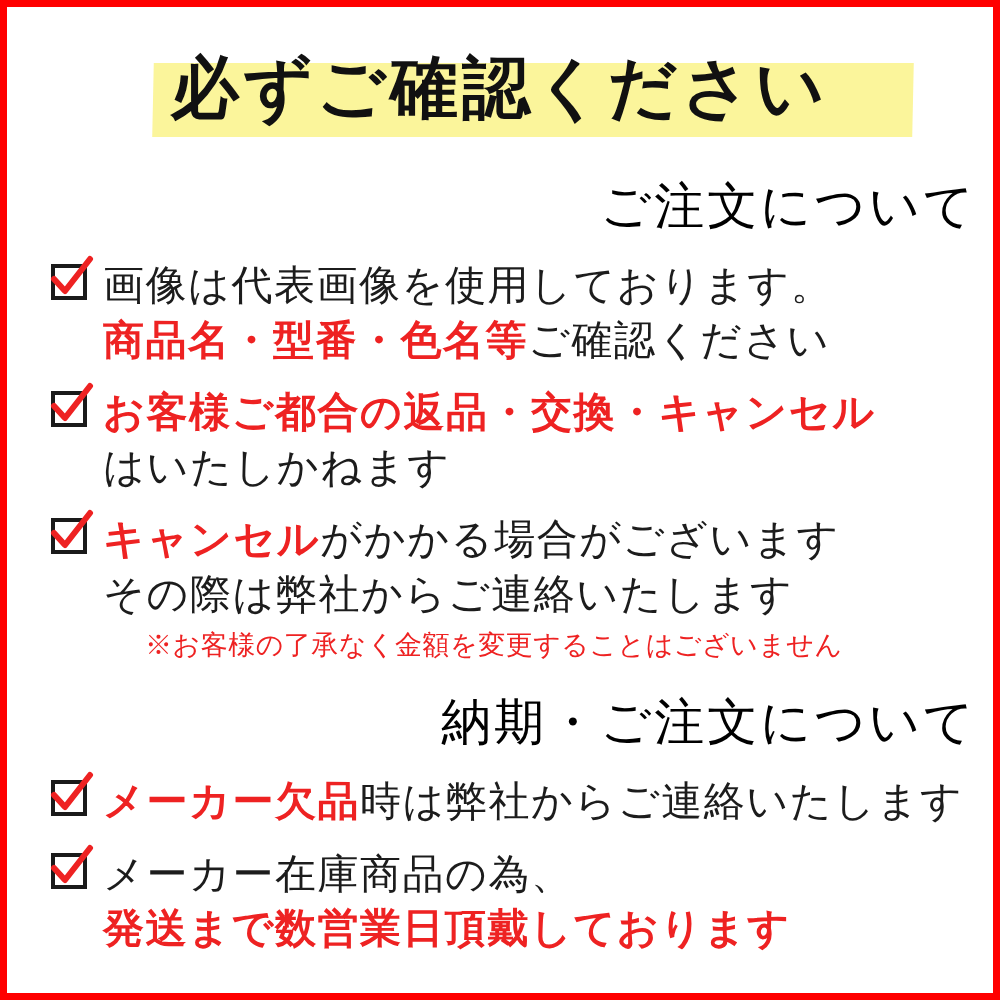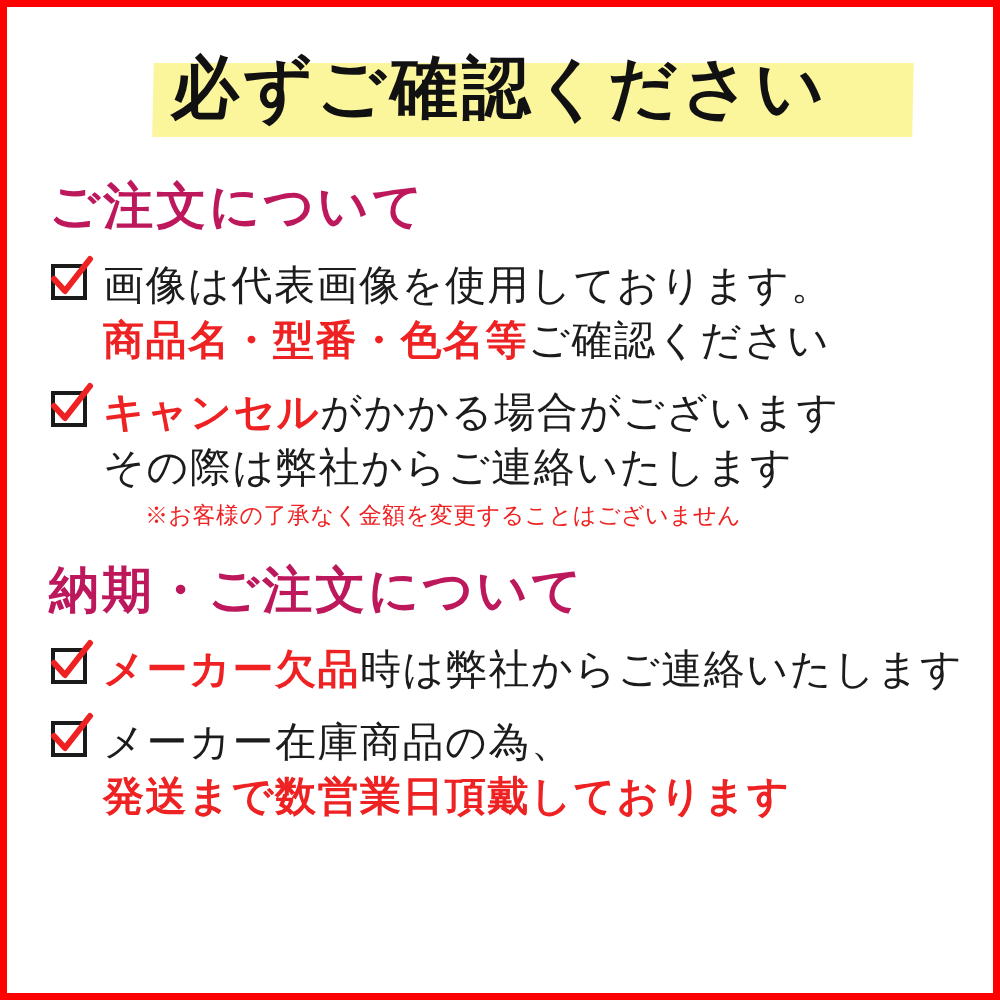--- a/index.html
+++ b/index.html
@@ -55,26 +55,27 @@
     font-size: 68px;
     line-height: 1.25;
     color: #111111;
     letter-spacing: 4px;
     white-space: nowrap;
   }
 
   
   .section-head {
     font-family: "DejaVu Serif", serif;
-    font-weight: bold;
+    font-weight: normal;
     font-size: 50px;
-    color: #be185d;
+    color: #000000;
     letter-spacing: 3px;
     margin: 28px 0 6px 8px;
     white-space: nowrap;
+    text-align: right;
   }
   .section-head.second {
     margin-top: 26px;
   }
 
   
   .item {
     position: relative;
     padding-left: 62px;
     margin-top: 18px;
@@ -106,21 +107,21 @@
   }
   .line.bold {
     font-weight: bold;
   }
   .red {
     color: #ee2222;
     font-weight: bold;
   }
   .note {
     font-family: "DejaVu Serif", serif;
-    font-size: 23px;
+    font-size: 27px;
     color: #ee2222;
     letter-spacing: 0.5px;
     margin: 6px 0 0 42px;
     white-space: nowrap;
   }
 </style>
 </head>
 <body>
 
 <div class="page">
@@ -136,20 +137,29 @@
     <div class="item">
       <span class="check">
         <svg viewBox="0 0 46 46" aria-hidden="true">
           <path d="M6 24 L17 36 L42 4" fill="none" stroke="#ee2222" stroke-width="6" stroke-linecap="round" stroke-linejoin="round"></path>
         </svg>
       </span>
       <div class="line">画像は代表画像を使用しております。</div>
       <div class="line"><span class="red">商品名・型番・色名等</span><span>ご確認ください</span></div>
     </div>
 
+    <div class="item">
+      <span class="check">
+        <svg viewBox="0 0 46 46" aria-hidden="true">
+          <path d="M6 24 L17 36 L42 4" fill="none" stroke="#ee2222" stroke-width="6" stroke-linecap="round" stroke-linejoin="round"></path>
+        </svg>
+      </span>
+      <div class="line bold"><span class="red">お客様ご都合の返品・交換・キャンセル</span></div>
+      <div class="line">はいたしかねます</div>
+    </div>
 
     <div class="item">
       <span class="check">
         <svg viewBox="0 0 46 46" aria-hidden="true">
           <path d="M6 24 L17 36 L42 4" fill="none" stroke="#ee2222" stroke-width="6" stroke-linecap="round" stroke-linejoin="round"></path>
         </svg>
       </span>
       <div class="line"><span class="red">キャンセル</span><span>がかかる場合がございます</span></div>
       <div class="line">その際は弊社からご連絡いたします</div>
       <div class="note">※お客様の了承なく金額を変更することはございません</div>

